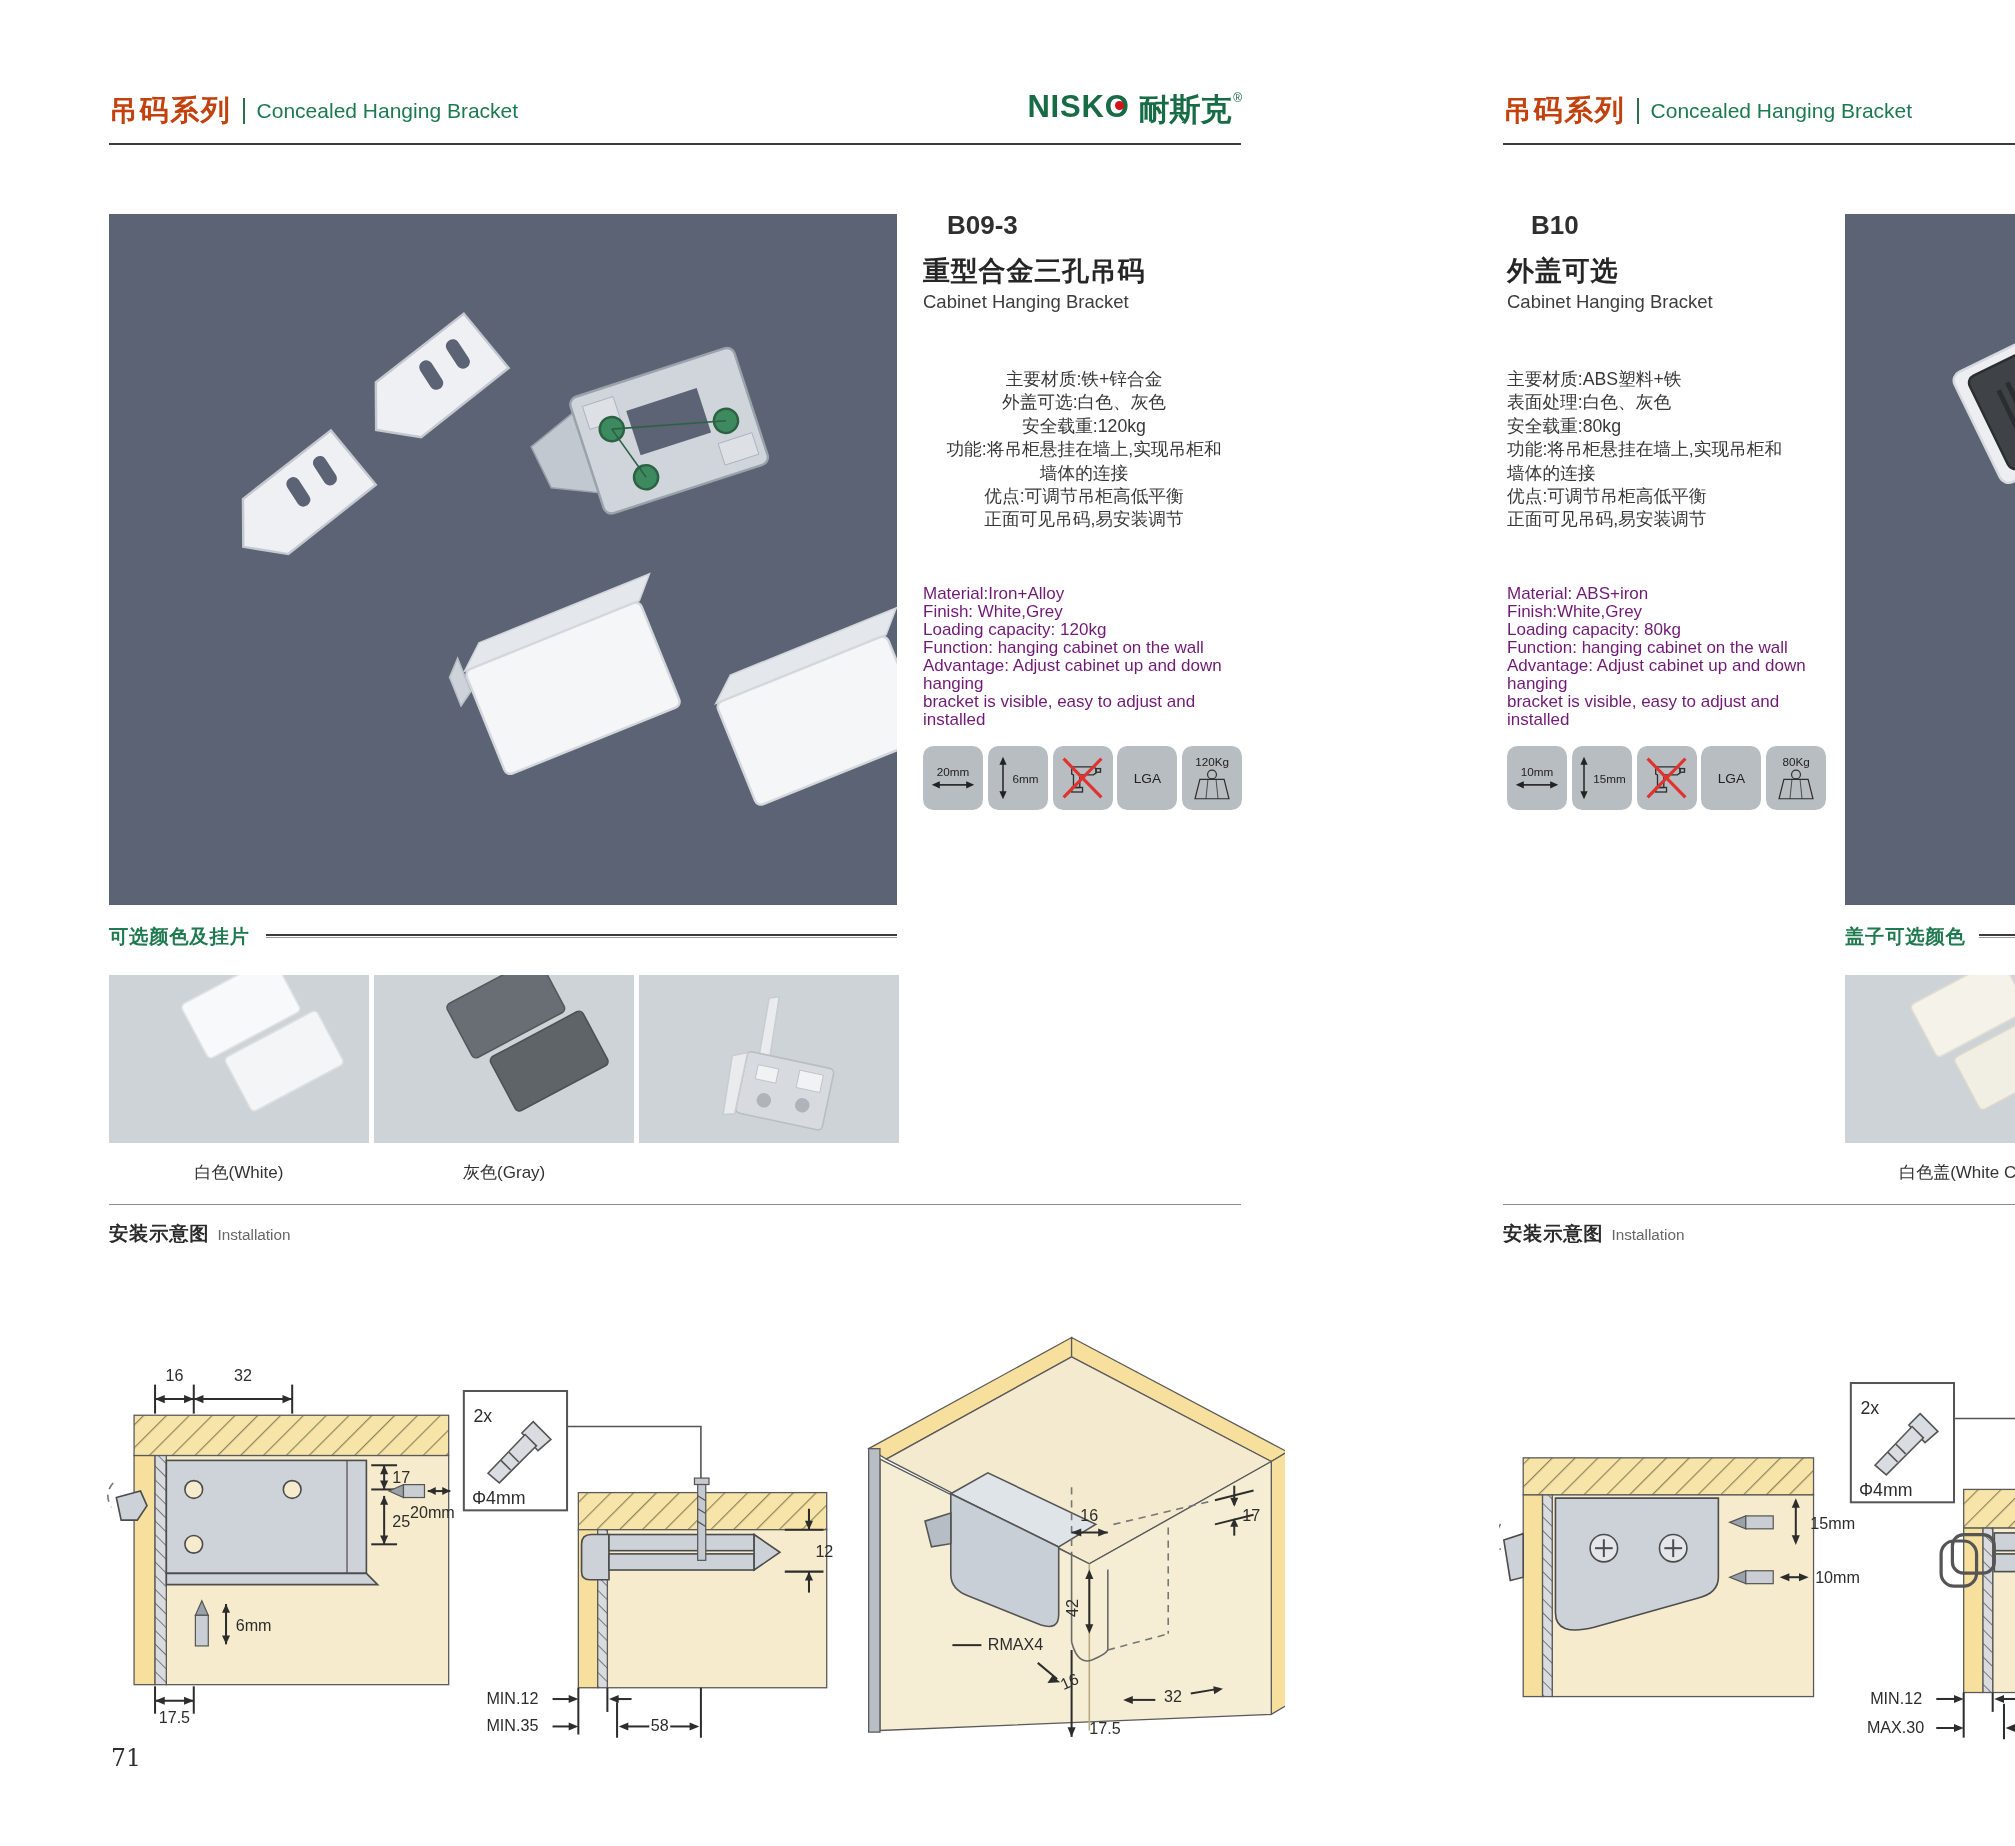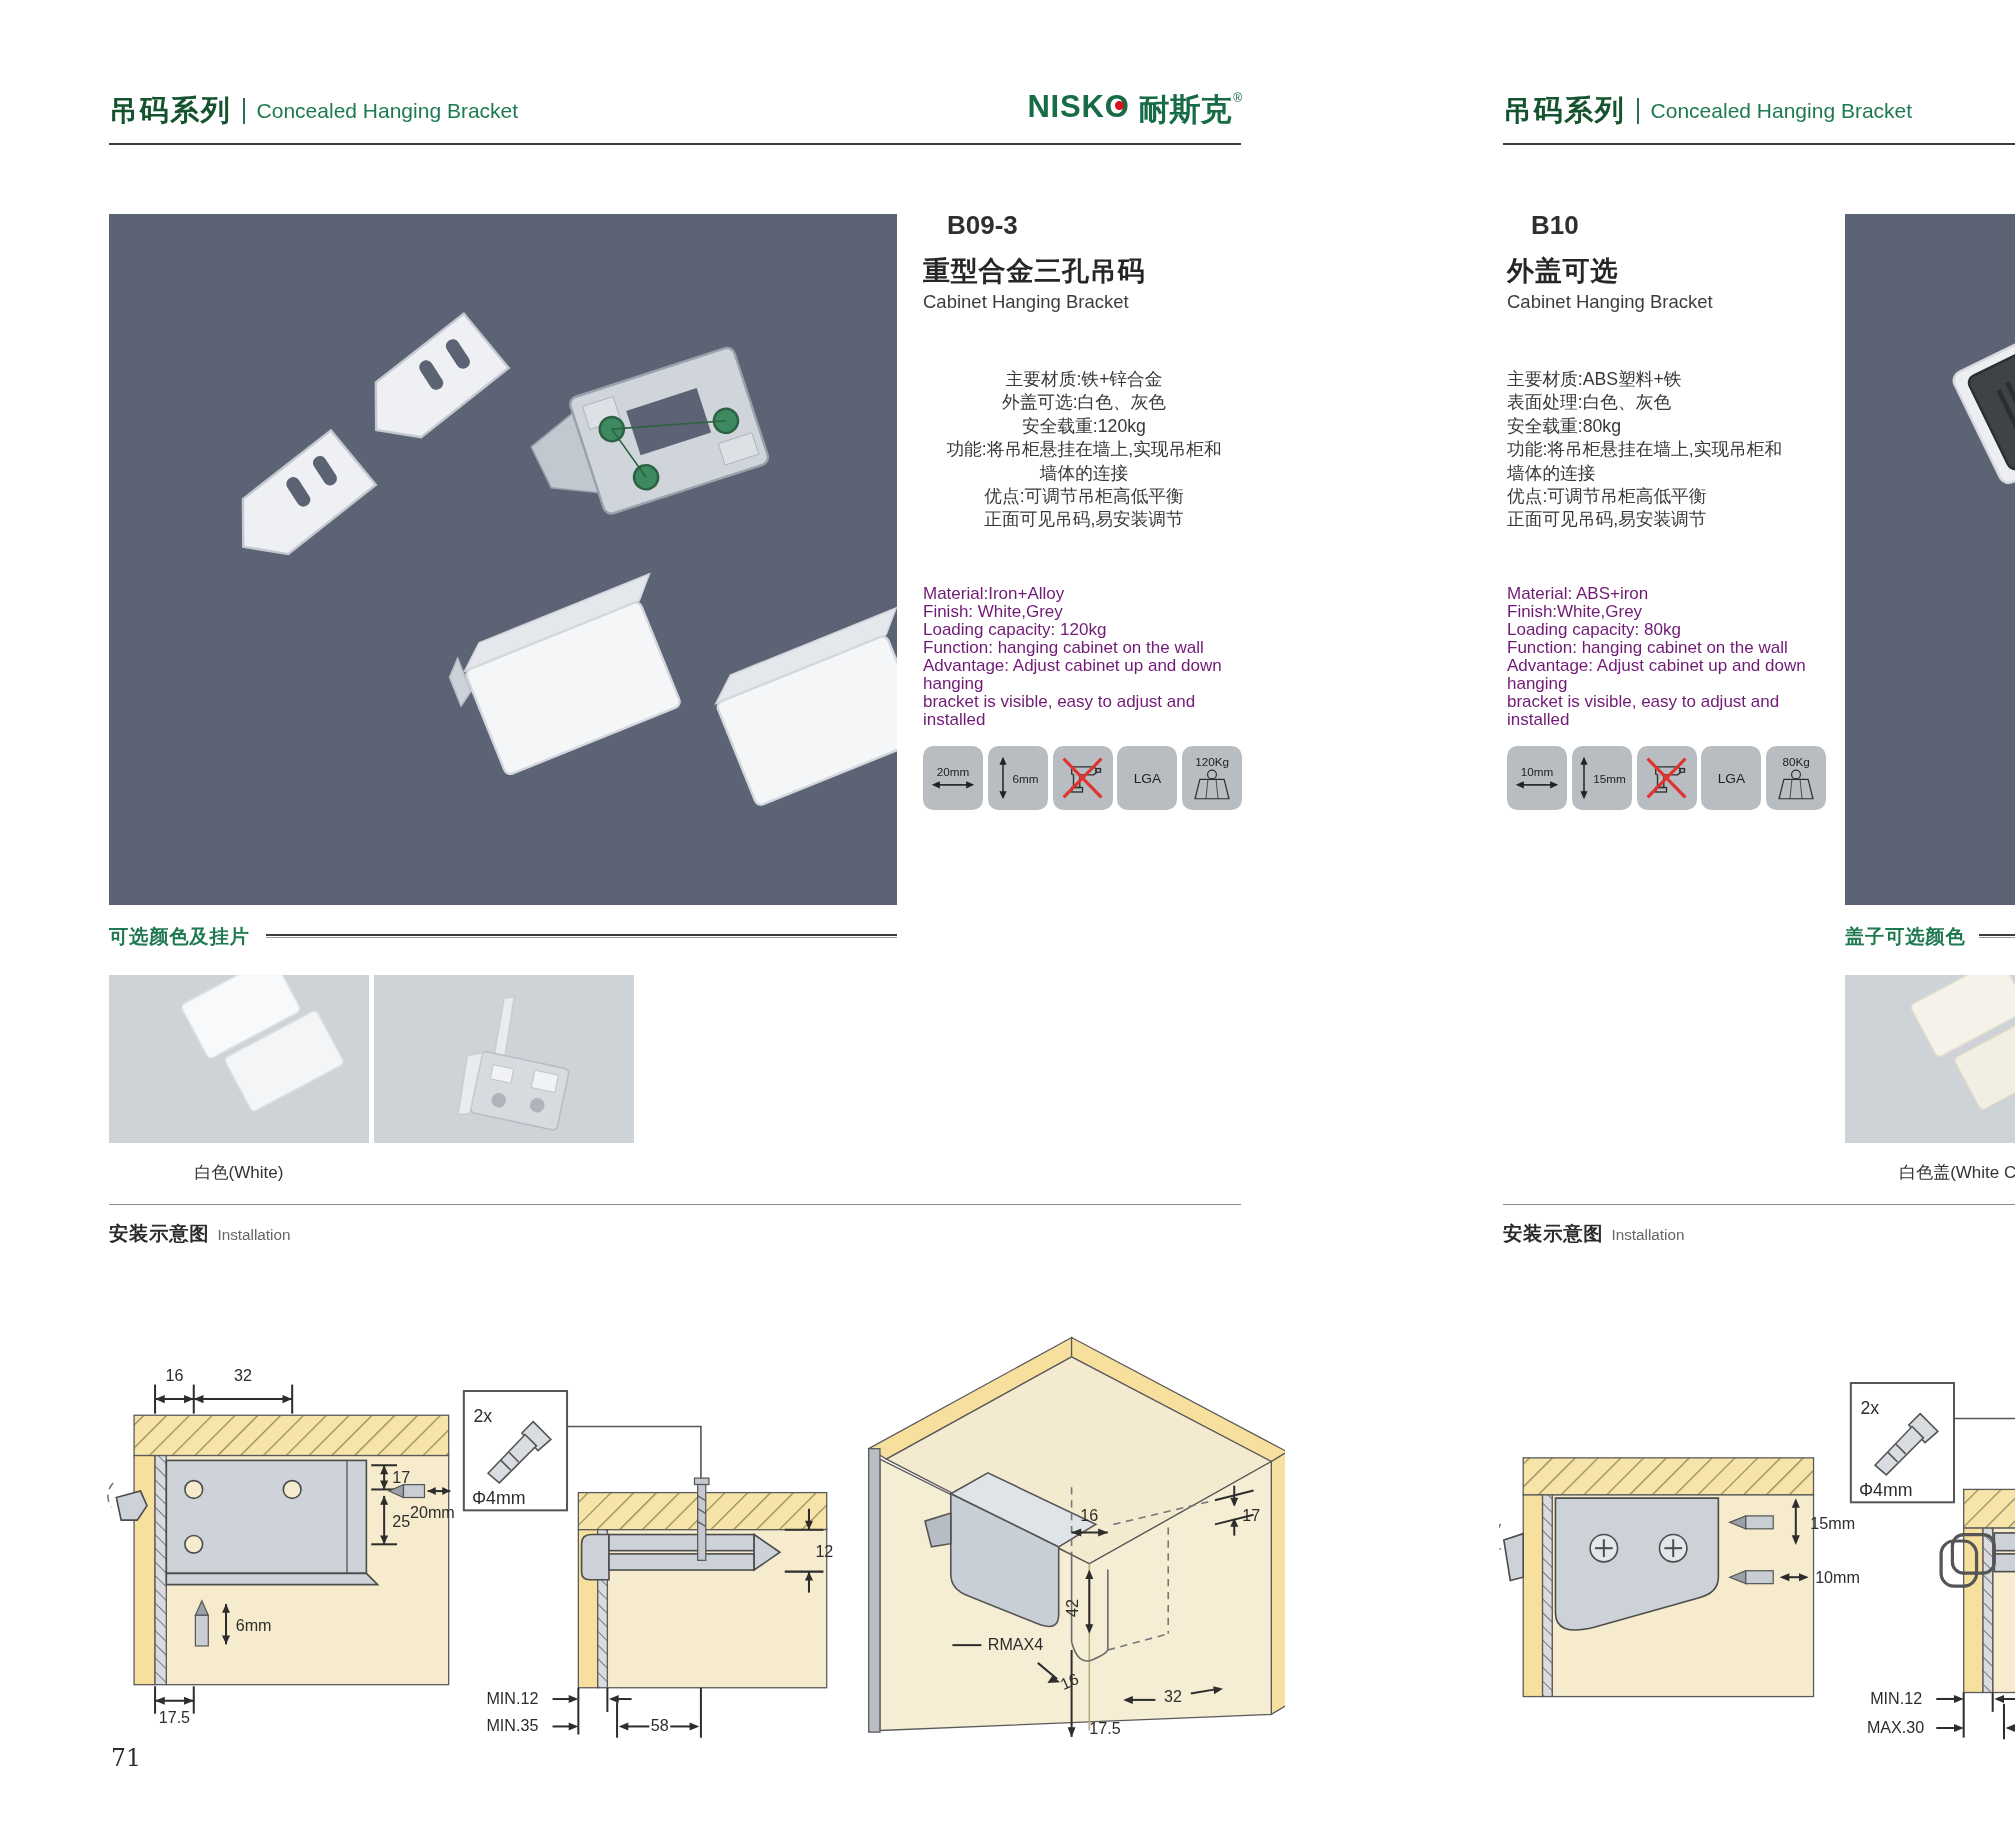--- a/index.html
+++ b/index.html
@@ -1,20 +1,20 @@
 <!DOCTYPE html>
 <html style="font-size:6.4px"><head>
 <meta charset="utf-8">
 <style>
   html,body{margin:0;padding:0;background:#fff;}
   body{width:2703px;height:1847px;position:relative;font-family:"Liberation Sans","DejaVu Sans",sans-serif;color:#333;}
   .abs{position:absolute;}
   
   .series-row{display:flex;align-items:center;}
-  .series-cn{font-size:29px;font-weight:700;color:#14532d;letter-spacing:1.6px;}
+  .series-cn{font-size:29px;font-weight:700;color:#c2410c;letter-spacing:1.6px;}
   .series-sep{display:inline-block;width:1.2px;height:26px;background:#2e6e4e;margin:0 12px;}
   .series-en{font-size:21px;font-weight:500;color:#1d7a50;}
   .hdr-line{height:2px;background:#3b3b3b;}
   .logo{display:flex;align-items:flex-start;justify-content:flex-end;}
   .logo-latin{font-size:31px;font-weight:700;color:#176b45;position:relative;letter-spacing:0.8px;}
   .logo-dot{position:absolute;right:5.2px;top:12px;width:8.9px;height:8.9px;border-radius:50%;background:#d6131c;}
   .logo-cjk{font-size:31px;font-weight:700;color:#176b45;margin-left:9px;}
   .logo-reg{font-size:12px;color:#176b45;margin-left:1.6px;margin-top:1.6px;}
   
   .pcode{font-size:26px;font-weight:600;color:#2f2f2f;margin-left:24px;}
@@ -177,20 +177,33 @@
           <g transform="translate(142,104) rotate(-28)">
               <rect width="130" height="76" rx="6" fill="#f3f5f6" stroke="#dcdfe2" stroke-width="2"></rect>
             </g>
         </svg>
       </div>
       <div class="swatch-label">白色(White)</div>
     </div>
     <div class="swatch">
       <div class="swatch-panel" style="width:260px;height:168px;">
         <svg width="260" height="168" viewBox="0 0 322 209">
+          <g transform="translate(88,38) rotate(-28)">
+              <rect width="130" height="76" rx="6" fill="#686e73" stroke="#54595d" stroke-width="2"></rect>
+            </g>
+          <g transform="translate(142,104) rotate(-28)">
+              <rect width="130" height="76" rx="6" fill="#5e6468" stroke="#4c5155" stroke-width="2"></rect>
+            </g>
+        </svg>
+      </div>
+      <div class="swatch-label">灰色(Gray)</div>
+    </div>
+    <div class="swatch">
+      <div class="swatch-panel" style="width:260px;height:168px;">
+        <svg width="260" height="168" viewBox="0 0 322 209">
           <g transform="translate(120,30) rotate(12)">
             <polygon points="40,-10 52,-14 58,96 44,100" fill="#e9ebee" stroke="#c9cdd2" stroke-width="2"></polygon>
             <rect x="28" y="60" width="110" height="78" rx="6" fill="#d7dbdf" stroke="#b9bec4" stroke-width="2"></rect>
             <rect x="44" y="74" width="26" height="18" fill="#f0f2f4" stroke="#b9bec4"></rect>
             <rect x="96" y="70" width="30" height="22" fill="#f0f2f4" stroke="#b9bec4"></rect>
             <circle cx="60" cy="116" r="9" fill="#aeb4ba"></circle>
               <circle cx="108" cy="112" r="9" fill="#aeb4ba"></circle>
             <polygon points="10,70 28,62 28,140 14,144" fill="#e9ebee" stroke="#c9cdd2" stroke-width="2"></polygon>
           </g>
         </svg>

